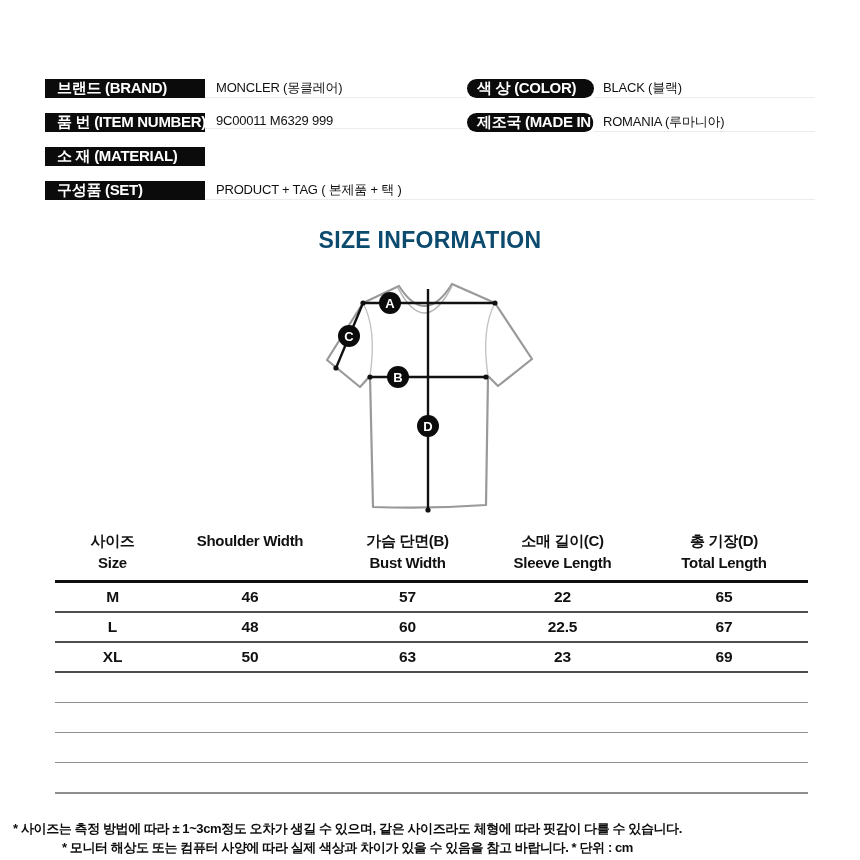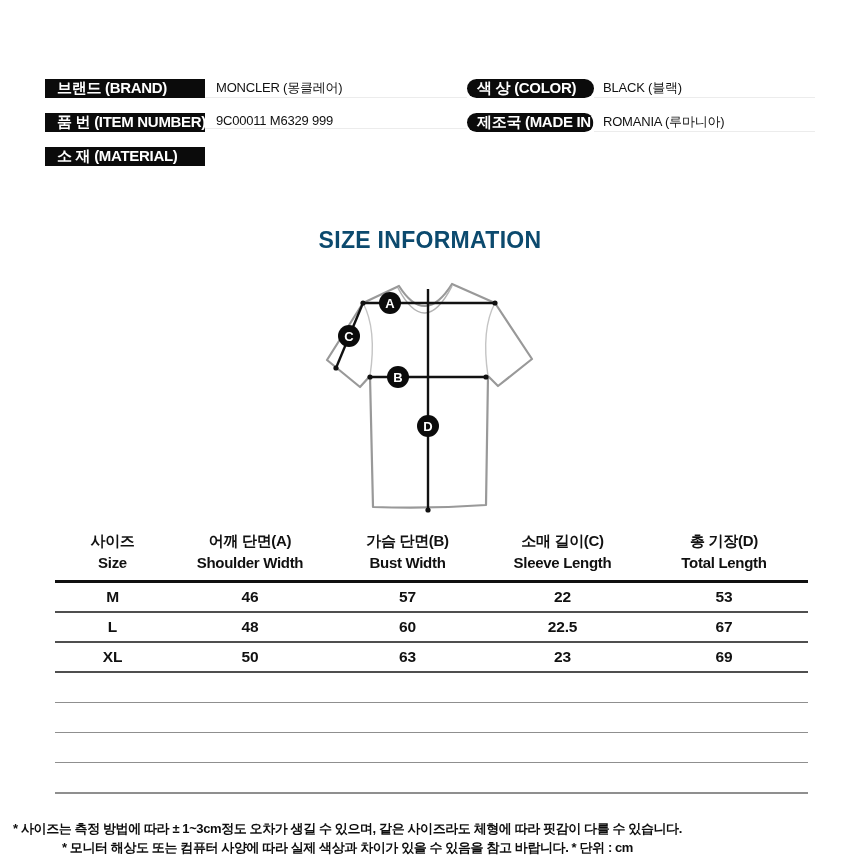--- a/index.html
+++ b/index.html
@@ -58,20 +58,24 @@
     </div>
     <div class="prow">
       <div class="plabel l1">품 번 (ITEM NUMBER)</div>
       <div class="pvalue v1">9C00011 M6329 999</div>
       <div class="plabel l2">제조국 (MADE IN)</div>
       <div class="pvalue v2">ROMANIA (루마니아)</div>
     </div>
     <div class="prow">
       <div class="plabel l1">소 재 (MATERIAL)</div>
     </div>
+    <div class="prow">
+      <div class="plabel l1">구성품 (SET)</div>
+      <div class="pvalue vwide">PRODUCT + TAG ( 본제품 + 택 )</div>
+    </div>
   </div>
 
   <div class="sec-title">SIZE INFORMATION</div>
 
   <div class="diagram">
     <svg width="260" height="256" viewBox="0 0 260 256">
 
       <path d="M 63,34 L 99,17 Q 125,58 152,15 L 195,34 L 232,90 L 198,117 L 188,107 L 186,236 Q 130,240 73,238 L 70,107 L 60,118 L 27,91 Z" fill="#ffffff" stroke="#999999" stroke-width="2.2" stroke-linejoin="round"></path>
 
       <path d="M 98,19 Q 125,70 152,17" fill="none" stroke="#b3b3b3" stroke-width="1.6"></path>
@@ -110,21 +114,20 @@
     </svg>
   </div>
 
   <div class="stable">
     <div class="sgrid shead">
       <div class="col">
         <span class="ko">사이즈</span>
         <span class="en">Size</span>
       </div>
       <div class="col">
-        <span class="ko">어깨 단면(A)</span>
         <span class="en">Shoulder Width</span>
       </div>
       <div class="col">
         <span class="ko">가슴 단면(B)</span>
         <span class="en">Bust Width</span>
       </div>
       <div class="col">
         <span class="ko">소매 길이(C)</span>
         <span class="en">Sleeve Length</span>
       </div>
@@ -132,21 +135,21 @@
         <span class="ko">총 기장(D)</span>
         <span class="en">Total Length</span>
       </div>
     </div>
 
     <div class="sgrid srow">
       <div class="cell">M</div>
       <div class="cell">46</div>
       <div class="cell">57</div>
       <div class="cell">22</div>
-      <div class="cell">53</div>
+      <div class="cell">65</div>
     </div>
     <div class="sgrid srow">
       <div class="cell">L</div>
       <div class="cell">48</div>
       <div class="cell">60</div>
       <div class="cell">22.5</div>
       <div class="cell">67</div>
     </div>
     <div class="sgrid srow">
       <div class="cell">XL</div>

